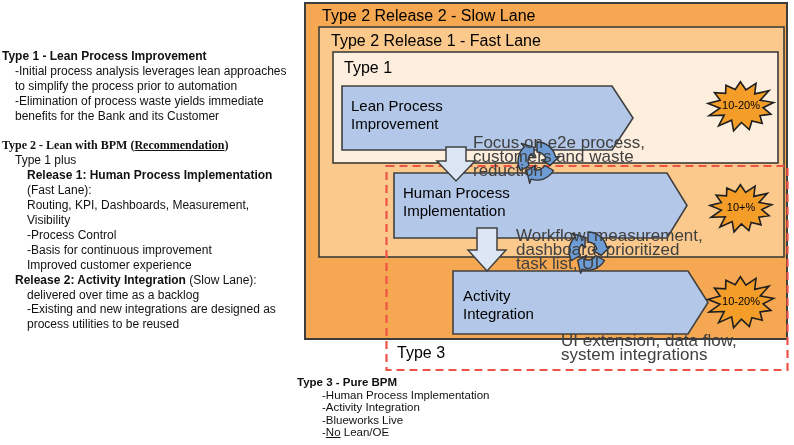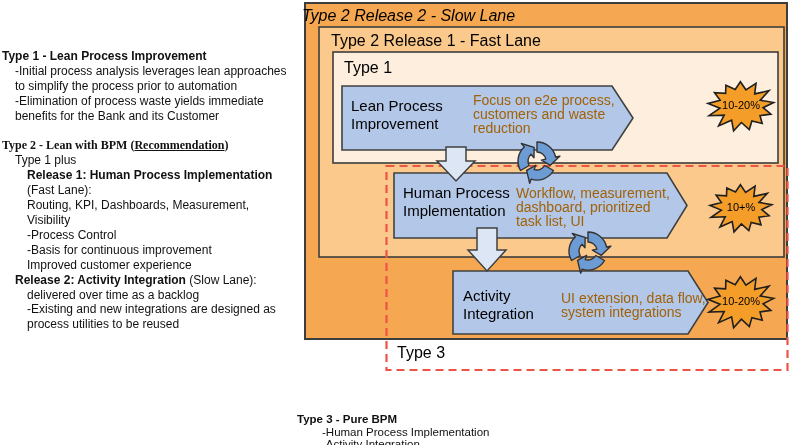--- a/index.html
+++ b/index.html
@@ -11,27 +11,27 @@
   .txt{position:absolute;z-index:2;white-space:pre-line;}
   
   .textblock{position:absolute;z-index:2;}
   .textblock .ln{white-space:nowrap;}
   .textblock .b{font-weight:bold;}
   .textblock .u{text-decoration:underline;}
   #left-panel{left:2px;top:25px;font-size:12px;line-height:14.9px;width:310px;margin-top:24px;}
   #bottom-panel{left:297px;top:376px;font-size:11.5px;line-height:12.6px;width:260px;}
   
   .boxtitle{font-size:16px;color:#000;white-space:nowrap;}
-  #slow-title{left:302px;top:7px;font-style:italic;}
+  #slow-title{left:322px;top:7px;}
   #fast-title{left:331px;top:32px;}
   #type1-title{left:344px;top:59px;}
   #type3-title{left:397px;top:344px;}
   
   .stage-label{font-size:15px;line-height:17.5px;color:#000;}
-  .stage-desc{font-size:14px;line-height:14px;color:#a16207;}
+  .stage-desc{font-size:17px;line-height:14px;color:#404040;margin-top:43px;}
   #stage1-label{left:351px;top:97px;}
   #stage1-desc{left:473px;top:93px;}
   #stage2-label{left:403px;top:184px;}
   #stage2-desc{left:516px;top:186px;}
   #stage3-label{left:463px;top:287px;}
   #stage3-desc{left:561px;top:291px;}
   
   .badge{font-size:11px;color:#000;width:90px;text-align:center;}
   #badge1{left:696px;top:99px;}
   #badge2{left:696px;top:201px;}
@@ -87,21 +87,21 @@
     <div class="ln" style="padding-left: 25px;"><span>-Process Control</span></div>
     <div class="ln" style="padding-left: 25px;"><span>-Basis for continuous improvement</span></div>
     <div class="ln" style="padding-left: 25px;"><span>Improved customer experience</span></div>
     <div class="ln" style="padding-left: 13px;"><span class="b">Release 2: Activity Integration</span><span> (Slow Lane):</span></div>
     <div class="ln" style="padding-left: 25px;"><span>delivered over time as a backlog</span></div>
     <div class="ln" style="padding-left: 25px;"><span>-Existing and new integrations are designed as</span></div>
     <div class="ln" style="padding-left: 25px;"><span>process utilities to be reused</span></div>
   </div>
 
 <div id="bottom-panel" class="textblock">
-    <div class="ln" style="padding-left: 0px; margin-top: 37px;"><span class="b">Type 3 - Pure BPM</span></div>
+    <div class="ln" style="padding-left: 0px;"><span class="b">Type 3 - Pure BPM</span></div>
     <div class="ln" style="padding-left: 25px;"><span>-Human Process Implementation</span></div>
     <div class="ln" style="padding-left: 25px;"><span>-Activity Integration</span></div>
     <div class="ln" style="padding-left: 25px;"><span>-Blueworks Live</span></div>
     <div class="ln" style="padding-left: 25px;"><span>-</span><span class="u">No</span><span> Lean/OE</span></div>
   </div>
 
 <div id="slow-title" class="txt boxtitle">Type 2 Release 2 - Slow Lane</div>
 <div id="fast-title" class="txt boxtitle">Type 2 Release 1 - Fast Lane</div>
 <div id="type1-title" class="txt boxtitle">Type 1</div>
 <div id="type3-title" class="txt boxtitle">Type 3</div>

